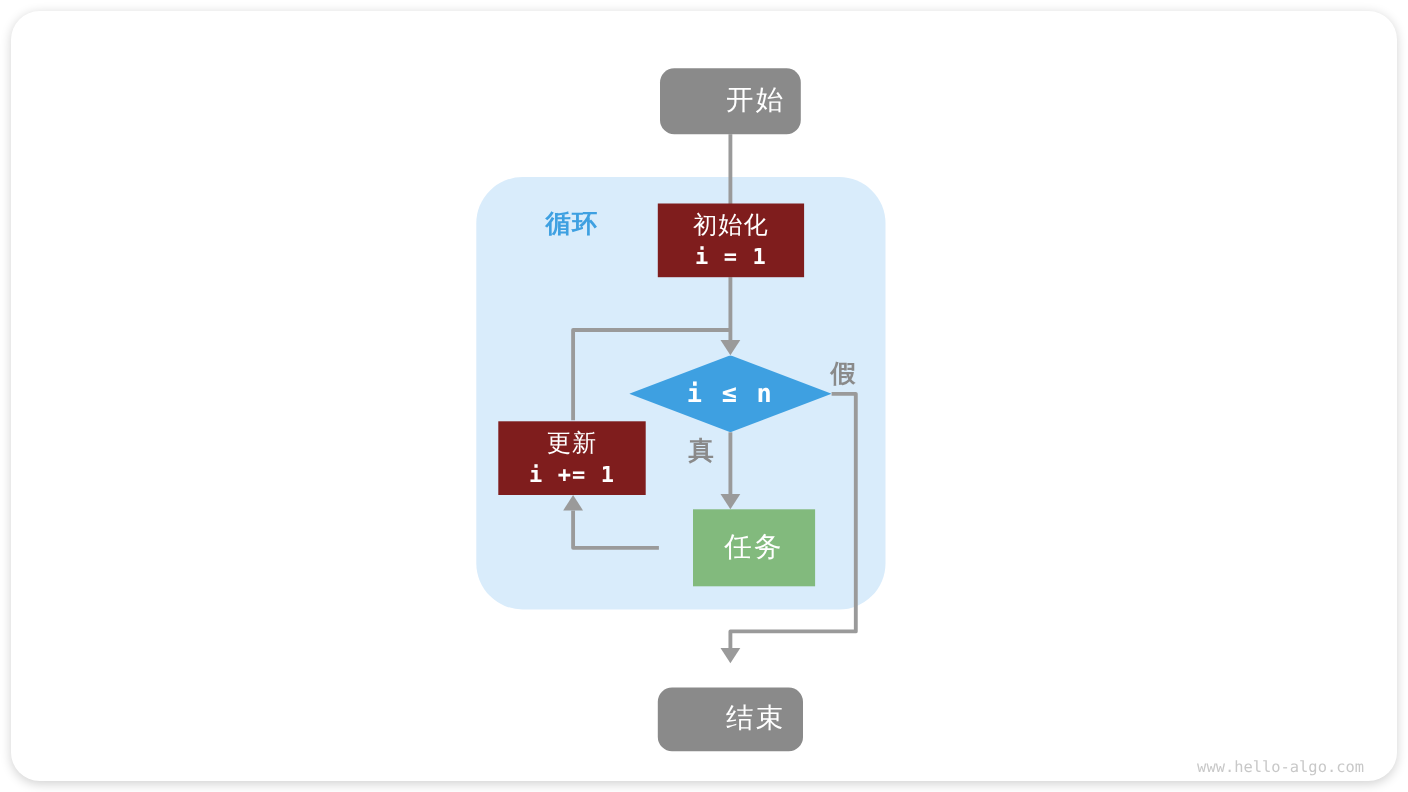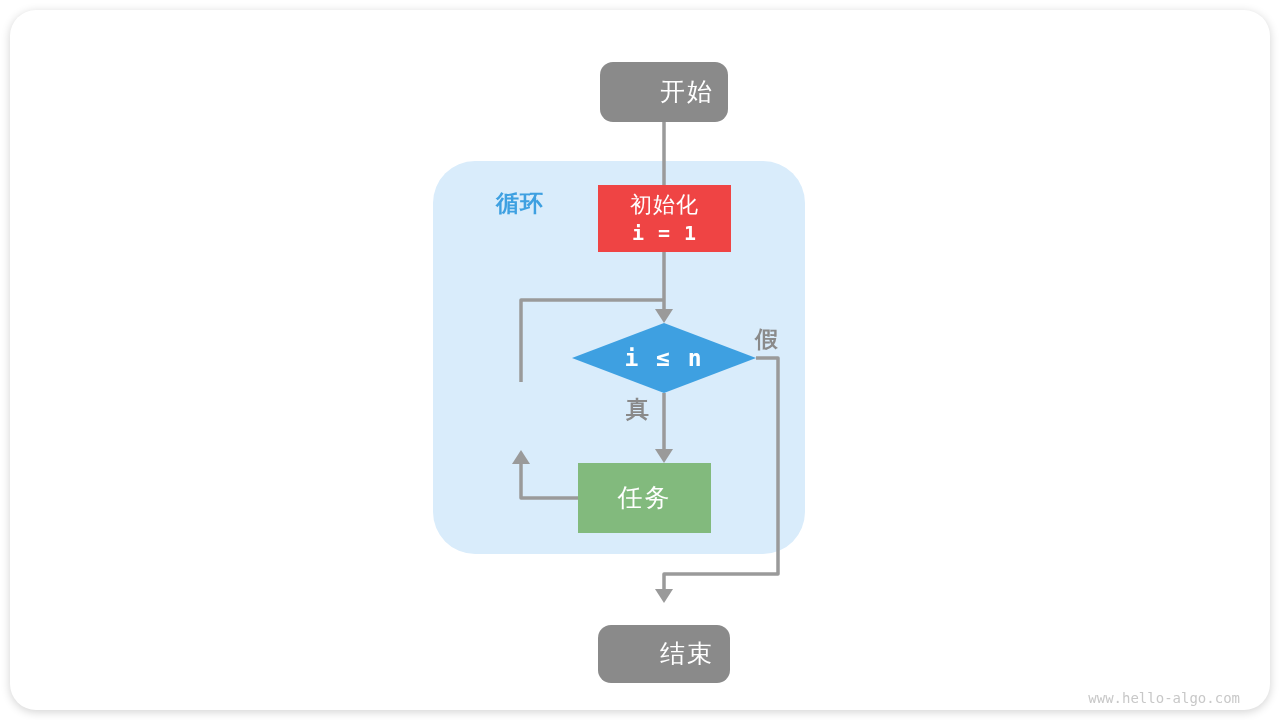--- a/index.html
+++ b/index.html
@@ -55,36 +55,36 @@
     text-align: center;
     line-height: 1.25;
   }
   .node-terminal {
     background: #8a8a8a;
     border-radius: 13px;
     font-size: 25px;
     letter-spacing: 2px;
     padding-left: 46px;
   }
-  .node-process { background: #ef4444; }
+  .node-process { background: #7f1d1d; }
   .node-task { background: #82ba7d; font-size: 25px; letter-spacing: 2px; }
 
   .node-process .cjk-line { font-size: 22px; letter-spacing: 1px; }
   .code-line {
     font-family: "DejaVu Sans Mono", monospace;
     font-size: 20px;
     font-weight: bold;
     letter-spacing: 1px;
     margin-top: 2px;
   }
 
   #node-start { left: 590px; top: 52px;  width: 128px; height: 60px; }
   #node-init  { left: 588px; top: 175px; width: 133px; height: 67px; }
   #node-update{ left: 443px; top: 373px; width: 134px; height: 67px; }
-  #node-task  { left: 568px; top: 453px; width: 133px; height: 70px; }
+  #node-task  { left: 620px; top: 453px; width: 111px; height: 70px; }
   #node-end   { left: 588px; top: 615px; width: 132px; height: 58px; }
 
   #node-condition {
     position: absolute;
     left: 562px; top: 313px;
     width: 184px; height: 70px;
     background: #3ea0e1;
     clip-path: polygon(0% 50%, 50% 0%, 100% 50%, 50% 100%);
     display: flex;
     align-items: center;
@@ -145,20 +145,24 @@
       <span class="code-line">i = 1</span>
     </div>
 
     <div id="node-condition">
       <span>i ≤ n</span>
     </div>
 
     <div id="branch-true" class="branch-label">真</div>
     <div id="branch-false" class="branch-label">假</div>
 
+    <div id="node-update" class="node node-process">
+      <span class="cjk-line">更新</span>
+      <span class="code-line">i += 1</span>
+    </div>
 
     <div id="node-task" class="node node-task">
       <span>任务</span>
     </div>
 
     <div id="node-end" class="node node-terminal">
       <span>结束</span>
     </div>
 
     <div class="watermark">www.hello-algo.com</div>

